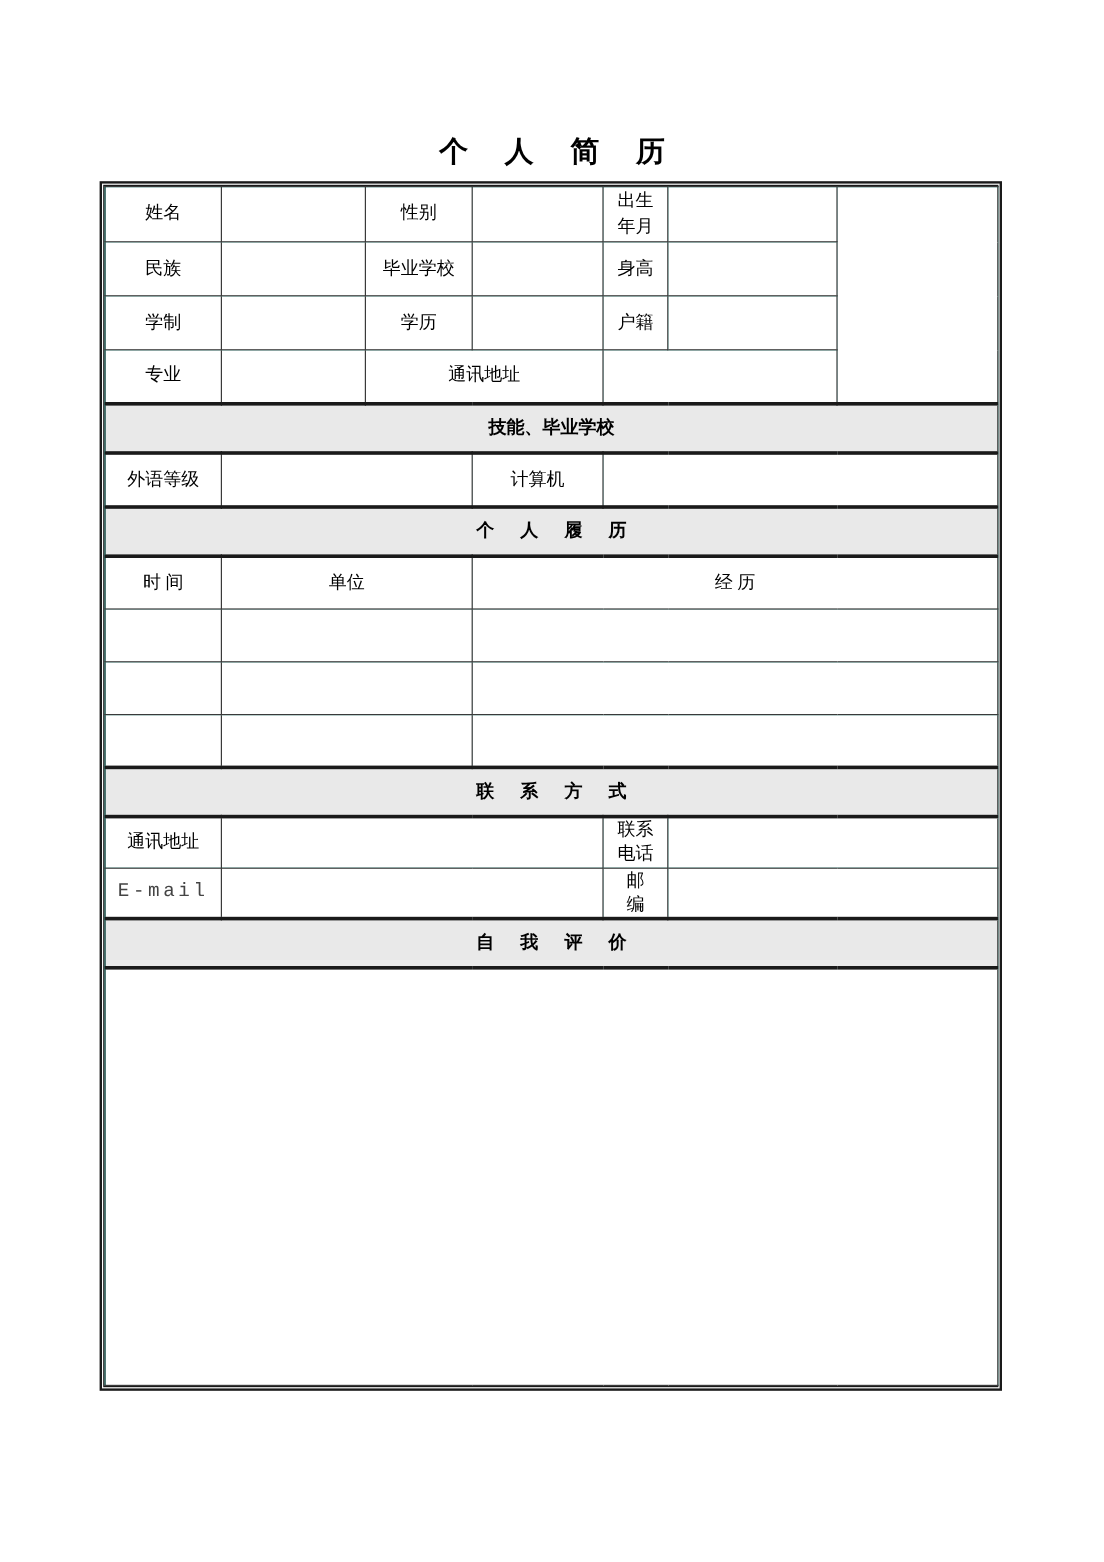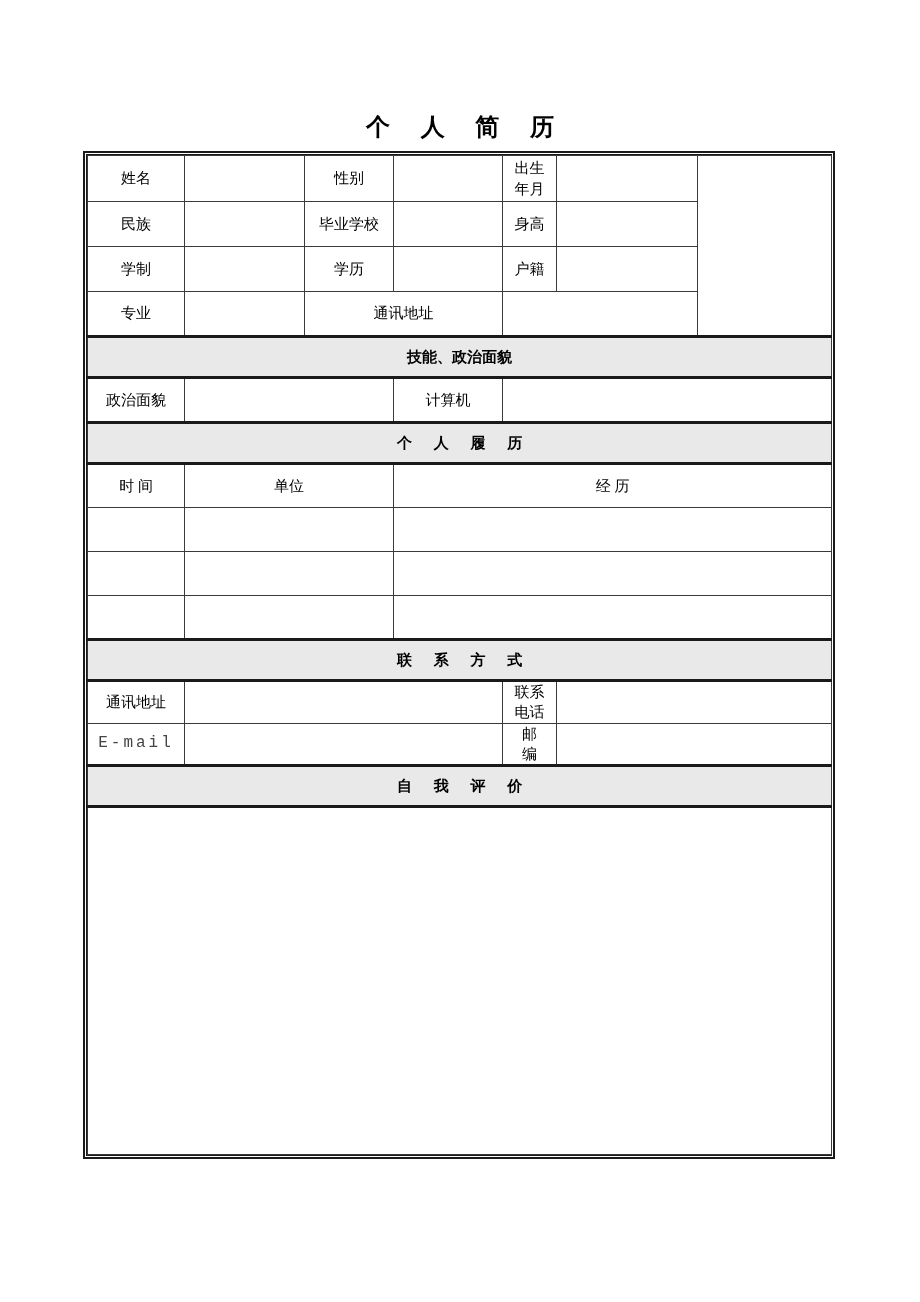--- a/index.html
+++ b/index.html
@@ -165,25 +165,25 @@
       </tr>
 
       <tr class="r-mid">
         <td class="lbl">专业</td>
         <td class="blank"></td>
         <td class="lbl" colspan="2">通讯地址</td>
         <td class="blank" colspan="2"></td>
       </tr>
 
       <tr class="sec-head">
-        <td colspan="7"><span class="nosp">技能、政治面貌</span></td>
-      </tr>
-
-      <tr class="r-mid">
-        <td class="lbl">政治面貌</td>
+        <td colspan="7"><span class="nosp">技能、毕业学校</span></td>
+      </tr>
+
+      <tr class="r-mid">
+        <td class="lbl">外语等级</td>
         <td class="blank" colspan="2"></td>
         <td class="lbl">计算机</td>
         <td class="blank" colspan="3"></td>
       </tr>
 
       <tr class="sec-head">
         <td colspan="7"><span class="sp">个 人 履 历</span></td>
       </tr>
 
       <tr class="r-exp">

